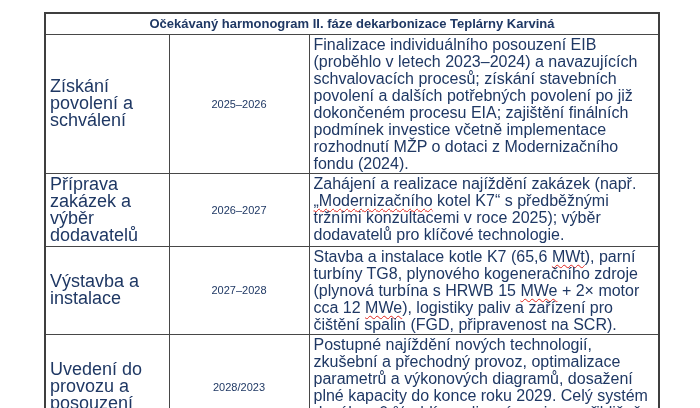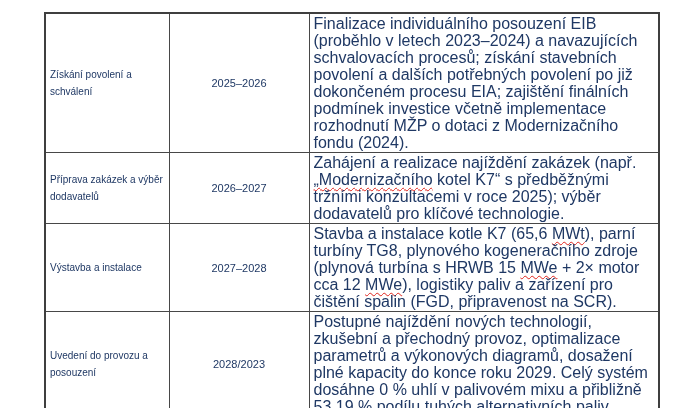--- a/index.html
+++ b/index.html
@@ -46,21 +46,21 @@
   }
   th.col-header {
     font-size: 13px;
     font-weight: bold;
     text-align: center;
     vertical-align: middle;
     line-height: 16px;
     padding: 2px 6px;
   }
   td.milestone-cell {
-    font-size: 10px;
+    font-size: 18px;
     line-height: 17px;
     text-align: left;
     vertical-align: middle;
     padding: 2px 2px 2px 4px;
   }
   td.timeframe-cell {
     font-size: 11px;
     text-align: center;
     vertical-align: middle;
     padding: 2px 4px;
@@ -83,20 +83,23 @@
 <body>
 
 <div class="canvas">
   <table class="schedule">
     <colgroup>
       <col style="width:124px">
       <col style="width:140px">
       <col style="width:350px">
     </colgroup>
     <tbody>
+      <tr class="title-row">
+        <td class="title-cell" colspan="3">Očekávaný harmonogram II. fáze dekarbonizace Teplárny Karviná</td>
+      </tr>
 
       <tr class="row-1">
         <td class="milestone-cell">Získání povolení a schválení</td>
         <td class="timeframe-cell">2025–2026</td>
         <td class="description-cell"><span>Finalizace individuálního posouzení EIB (proběhlo v letech 2023–2024) a navazujících schvalovacích procesů; získání stavebních povolení a dalších potřebných povolení po již dokončeném procesu EIA; zajištění finálních podmínek investice včetně implementace rozhodnutí MŽP o dotaci z Modernizačního fondu (2024).</span></td>
       </tr>
 
       <tr class="row-2">
         <td class="milestone-cell">Příprava zakázek a výběr dodavatelů</td>
         <td class="timeframe-cell">2026–2027</td>

